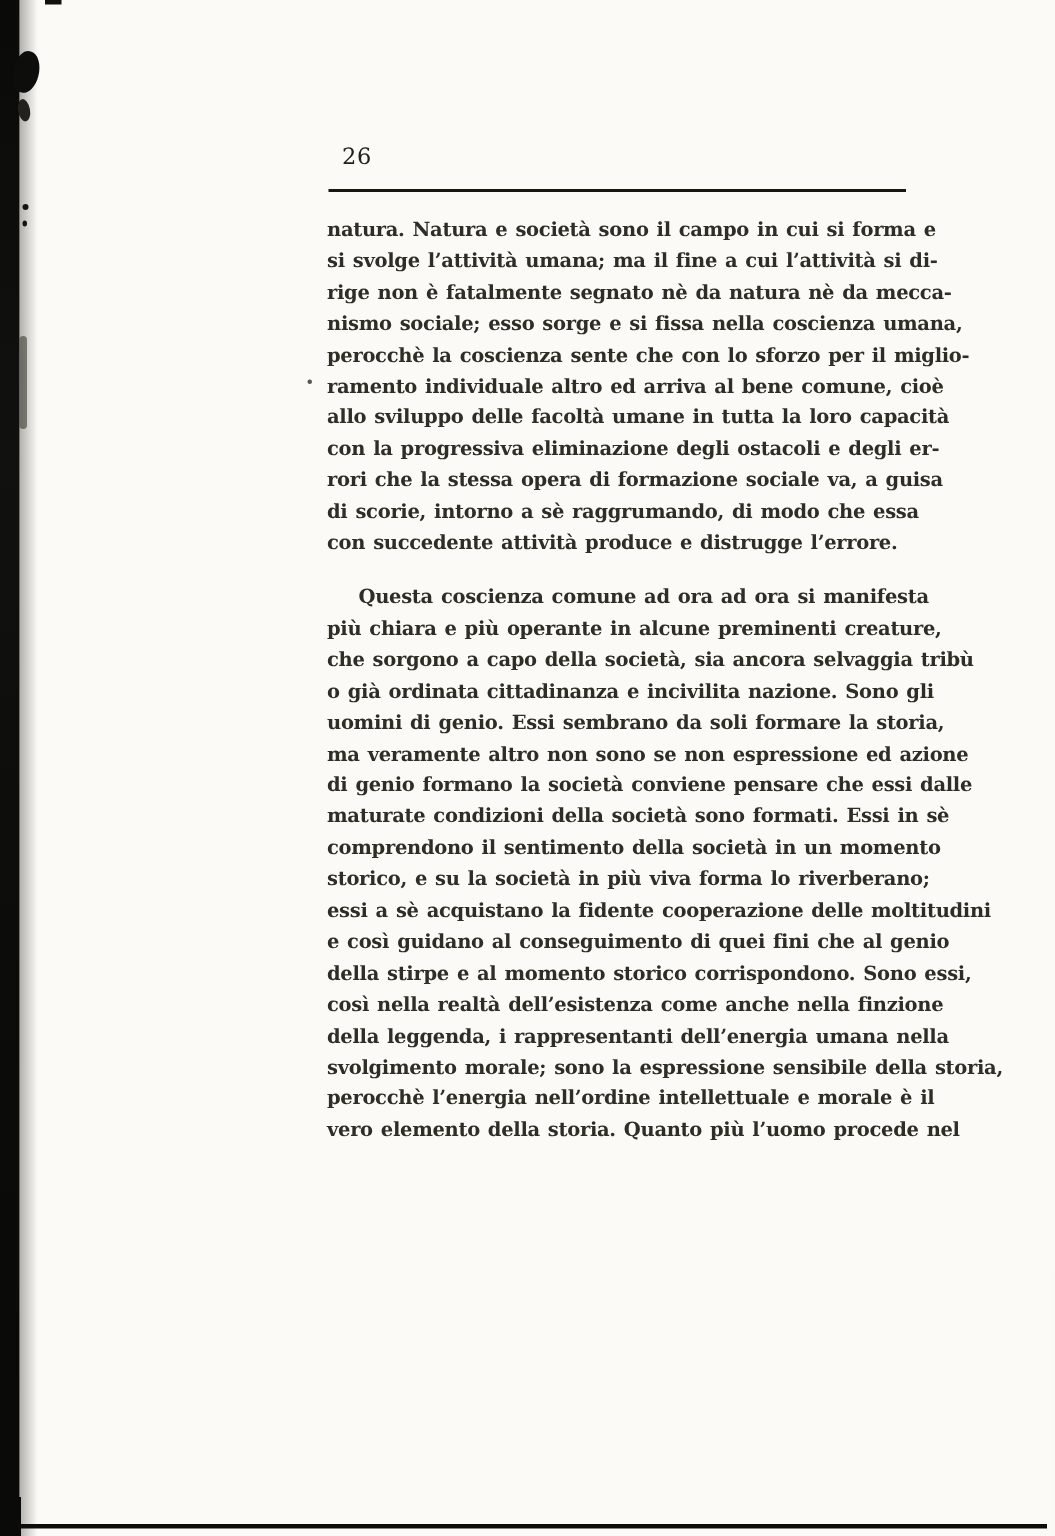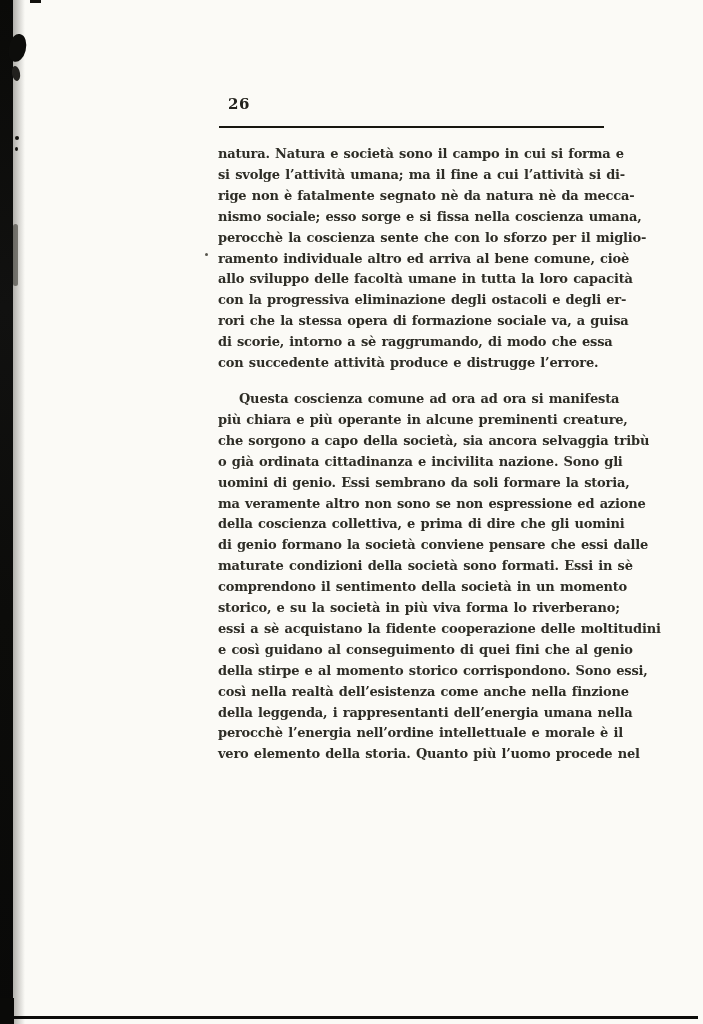--- a/index.html
+++ b/index.html
@@ -65,21 +65,21 @@
   }
   .bottom-blob {
     position: absolute; left: 0; bottom: 0;
     width: 14px; height: 26px; background: #0a0a08;
   }
   
   .page-number {
     position: absolute;
     left: 228px; top: 95px;
     font-size: 15px;
-    font-weight: bold;
+    font-weight: normal;
     letter-spacing: 0.5px;
     color: #22211c;
   }
   .header-rule {
     position: absolute;
     left: 219px; top: 126px;
     width: 385px; height: 2px;
     background: #17160f;
   }
   
@@ -139,28 +139,28 @@
         <div class="line">di scorie, intorno a sè raggrumando, di modo che essa</div>
         <div class="line last">con succedente attività produce e distrugge l’errore.</div>
       </div>
       <div class="paragraph">
         <div class="line first">Questa coscienza comune ad ora ad ora si manifesta</div>
         <div class="line">più chiara e più operante in alcune preminenti creature,</div>
         <div class="line">che sorgono a capo della società, sia ancora selvaggia tribù</div>
         <div class="line">o già ordinata cittadinanza e incivilita nazione. Sono gli</div>
         <div class="line">uomini di genio. Essi sembrano da soli formare la storia,</div>
         <div class="line">ma veramente altro non sono se non espressione ed azione</div>
-        <div class="line">della coscienza collettiva, e prima di dire che gli uomini</div>
         <div class="line">di genio formano la società conviene pensare che essi dalle</div>
         <div class="line">maturate condizioni della società sono formati. Essi in sè</div>
         <div class="line">comprendono il sentimento della società in un momento</div>
         <div class="line">storico, e su la società in più viva forma lo riverberano;</div>
         <div class="line">essi a sè acquistano la fidente cooperazione delle moltitudini</div>
         <div class="line">e così guidano al conseguimento di quei fini che al genio</div>
         <div class="line">della stirpe e al momento storico corrispondono. Sono essi,</div>
         <div class="line">così nella realtà dell’esistenza come anche nella finzione</div>
         <div class="line">della leggenda, i rappresentanti dell’energia umana nella</div>
+        <div class="line">svolgimento morale; sono la espressione sensibile della storia,</div>
         <div class="line">perocchè l’energia nell’ordine intellettuale e morale è il</div>
         <div class="line">vero elemento della storia. Quanto più l’uomo procede nel</div>
       </div>
     </div>
 
 </div>
 
 </body></html>

